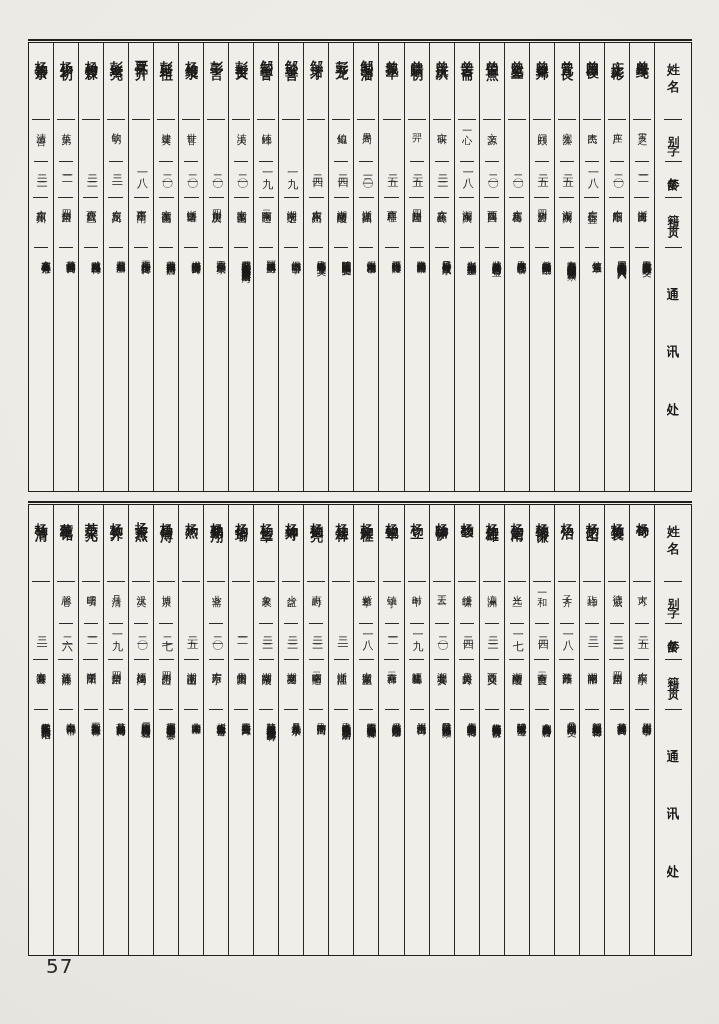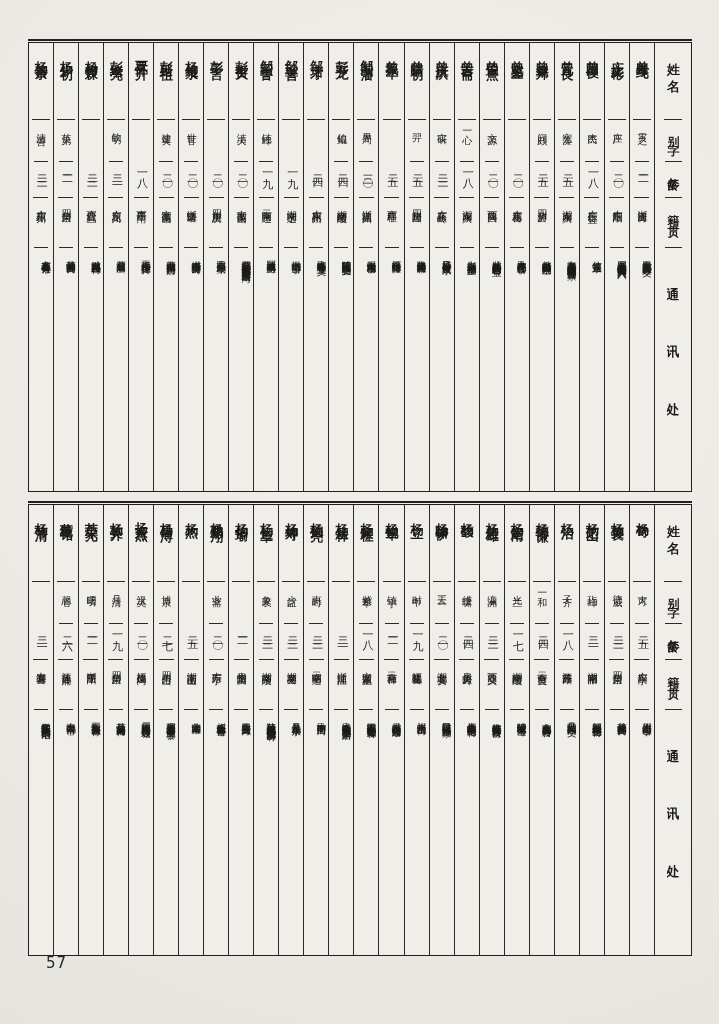--- a/index.html
+++ b/index.html
@@ -42,21 +42,21 @@
   .cell.address{flex:1 1 auto;border-bottom:none;font-size:9.5px;
     line-height:11.5px;letter-spacing:0.5px;padding:5px 1px 2px 0;width:100%;}
   
   .hdr{margin:0 auto;font-weight:bold;}
   .hdr.name{font-size:13px;letter-spacing:16px;padding-top:10px;}
   .hdr.zi{font-size:12px;letter-spacing:8px;padding-top:6px;}
   .hdr.age{font-size:12px;letter-spacing:2px;padding-top:5px;}
   .hdr.native{font-size:12px;letter-spacing:12px;padding-top:7px;}
   .hdr.address{font-size:13px;letter-spacing:58px;padding-top:28px;width:auto;}
   .page-number{
-    position:absolute;left:46px;top:954px;font-size:15px;color:#2a2925;
+    position:absolute;left:46px;top:954px;font-size:20px;color:#2a2925;
     letter-spacing:1px;
   }
 </style>
 </head>
 <body>
 
 <div class="page">
 
   <div class="dir-table table-top" id="table-top">
     <div class="col header-col">

